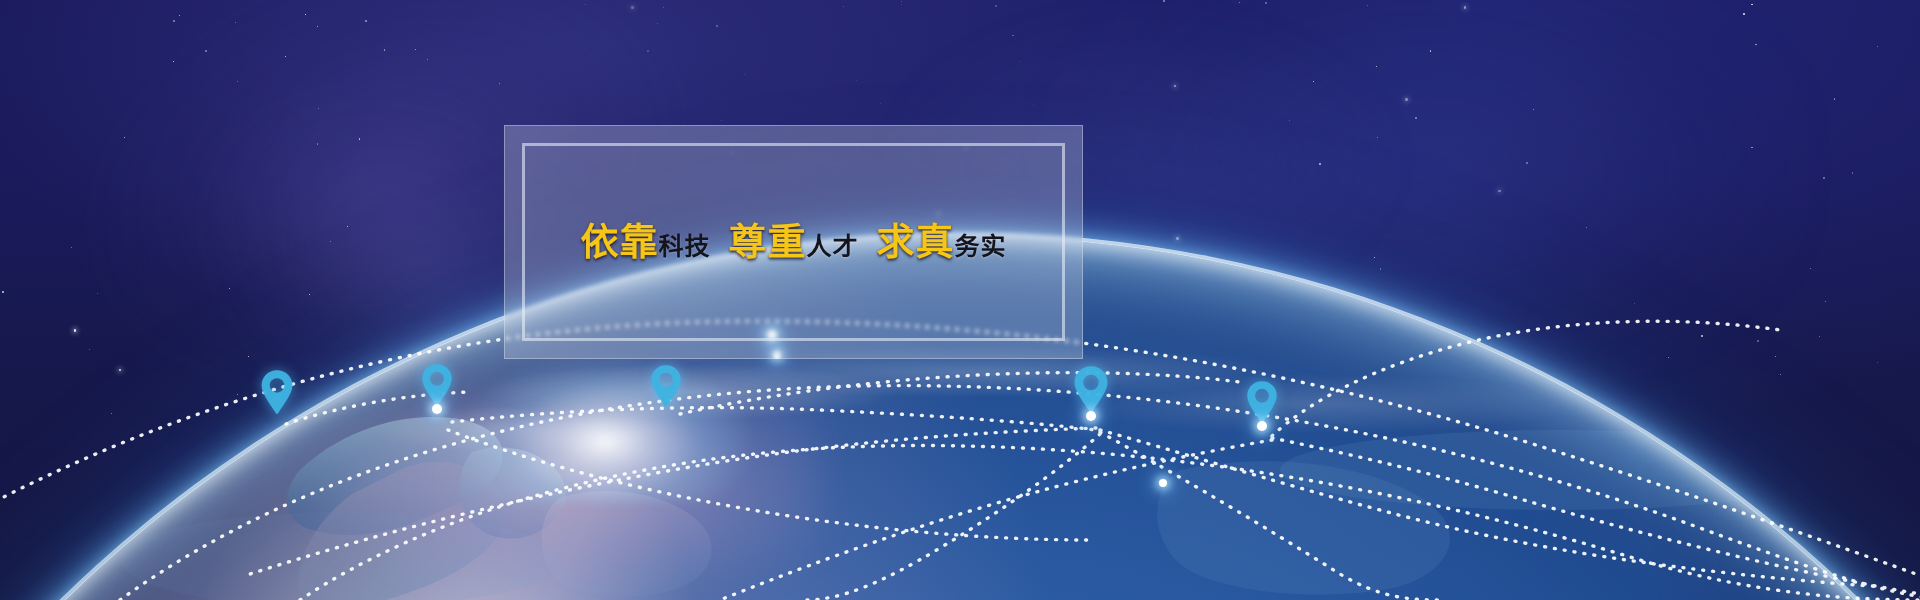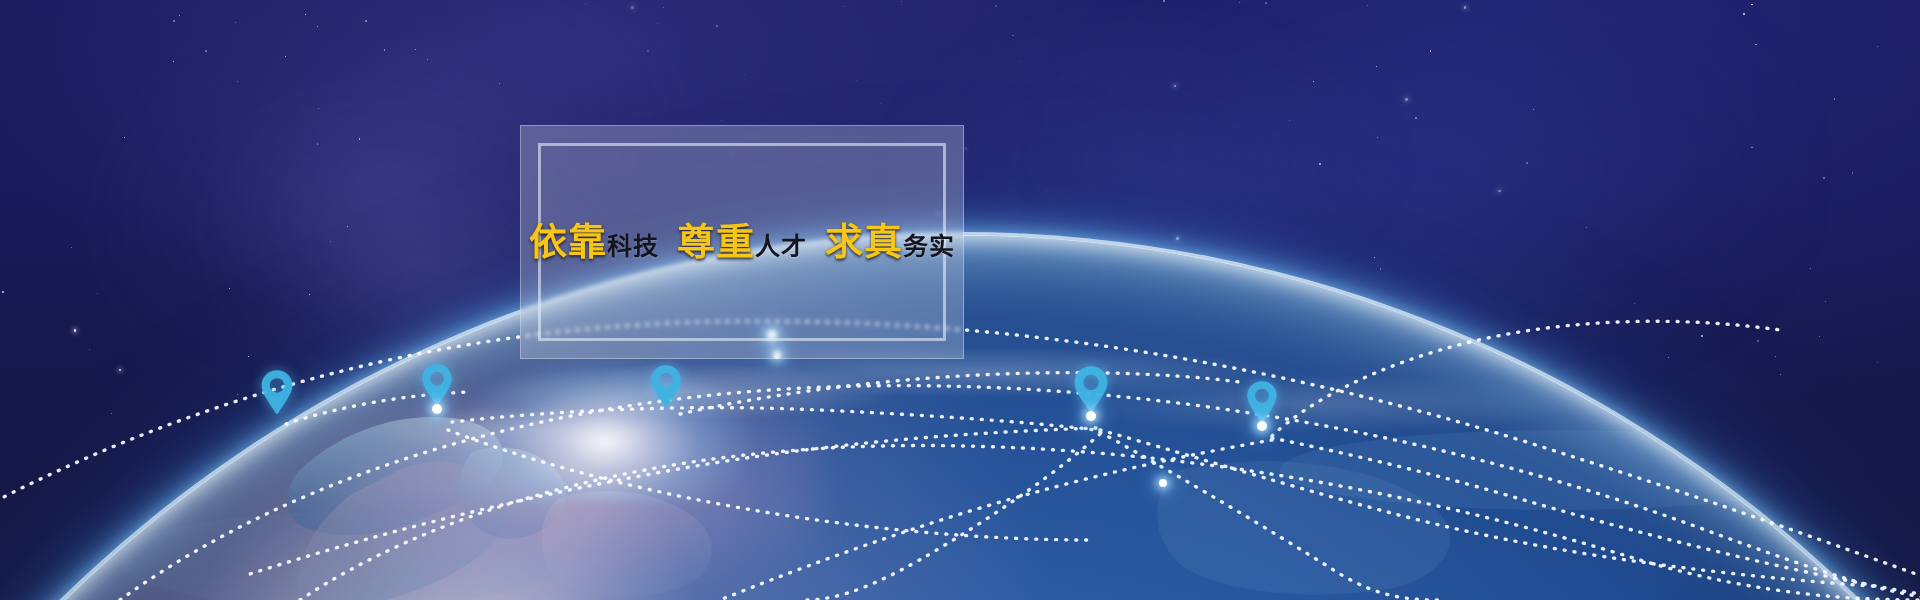--- a/index.html
+++ b/index.html
@@ -87,21 +87,21 @@
   .arcs{position:absolute;inset:0;pointer-events:none;}
 
   
   .pin{position:absolute;pointer-events:none;}
   .pin svg{display:block;filter:drop-shadow(0 0 6px rgba(90,200,255,.55));}
   .node{position:absolute;border-radius:50%;background:#fff;
     box-shadow:0 0 8px 3px rgba(180,230,255,.85),0 0 18px 7px rgba(110,190,255,.45);}
 
   
   .panel{
-    position:absolute; left:520px; top:125px; width:444px; height:234px;
+    position:absolute; left:504px; top:125px; width:579px; height:234px;
     background:rgba(205,214,231,.30);
     border:1px solid rgba(225,232,245,.40);
     backdrop-filter:blur(2px);
   }
   .panel-inner{
     position:absolute; left:17px; top:17px; right:17px; bottom:17px;
     border:3px solid rgba(232,238,248,.60);
   }
   .panel-content{
     position:absolute; left:0; right:0; top:0; bottom:0;

